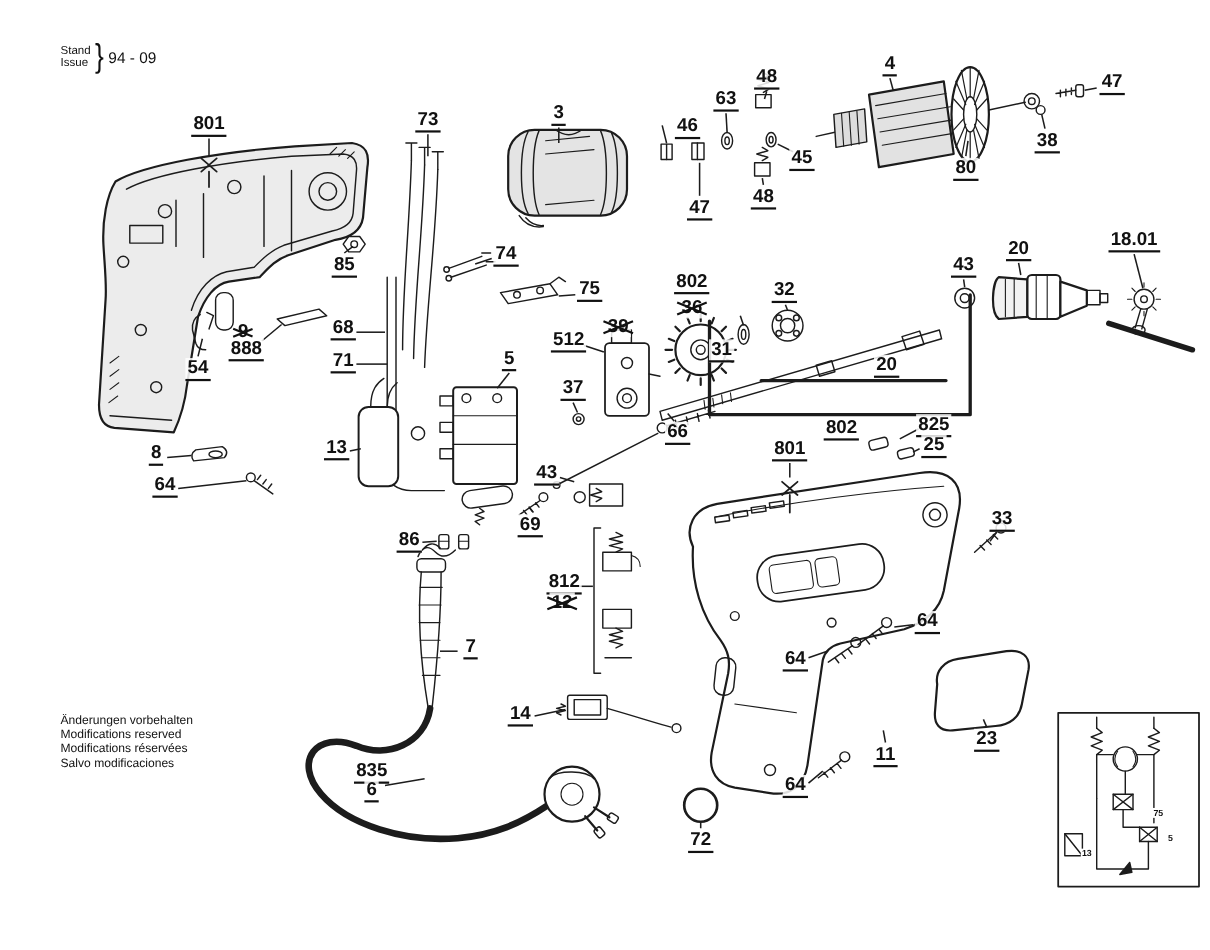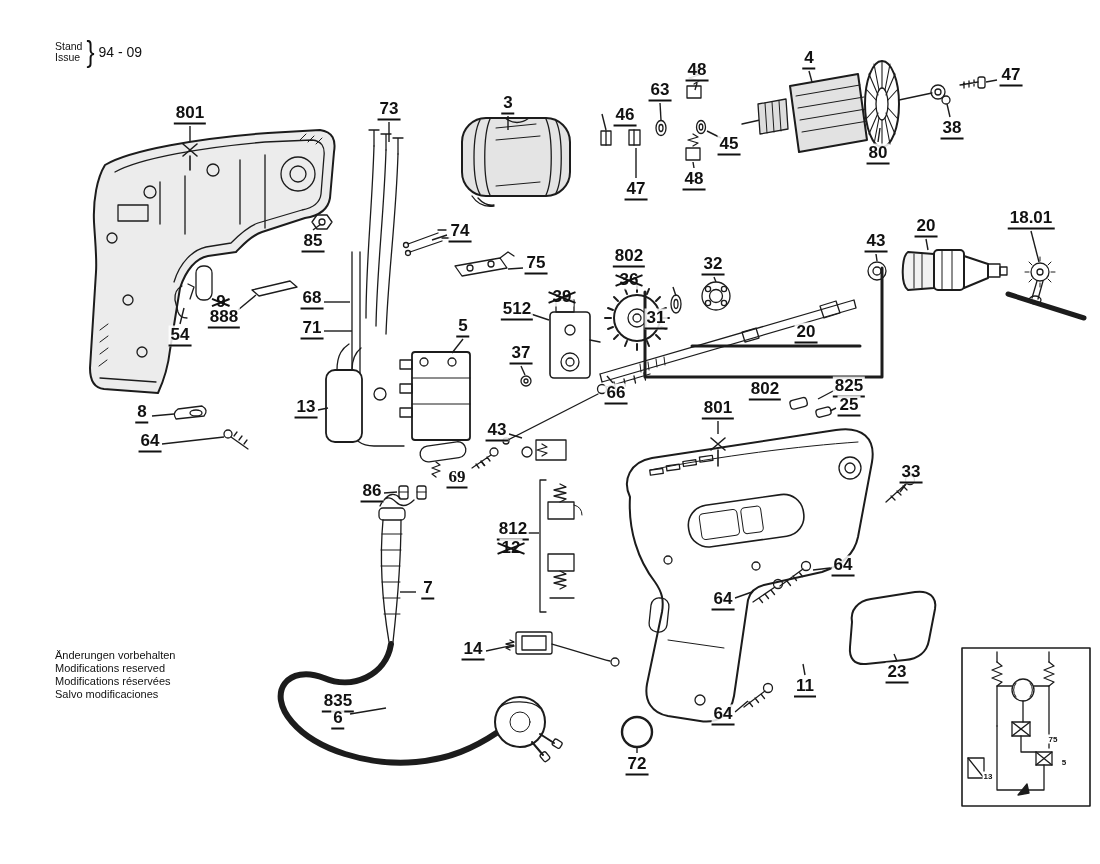--- a/index.html
+++ b/index.html
@@ -454,21 +454,21 @@
       <div class="callout" style="left: 616px; top: 394px;">66</div>
       <div class="callout" style="left: 765px; top: 390px;">802</div>
       <div class="callout" style="left: 849px; top: 387px;">825</div>
       <div class="callout" style="left: 849px; top: 406px;">25</div>
       <div class="callout" style="left: 142px; top: 413px;">8</div>
       <div class="callout" style="left: 150px; top: 442px;">64</div>
       <div class="callout" style="left: 306px; top: 408px;">13</div>
       <div class="callout" style="left: 718px; top: 409px;">801</div>
       <div class="callout" style="left: 497px; top: 431px;">43</div>
       <div class="callout" style="left: 911px; top: 473px;">33</div>
-      <div class="callout" style="left: 457px; top: 478px; font-family: Liberation Serif, serif;">69</div>
+      <div class="callout" style="left: 482px; top: 478px;">69</div>
       <div class="callout" style="left: 372px; top: 492px;">86</div>
       <div class="callout" style="left: 513px; top: 530px;">812</div>
       <div class="callout struck" style="left: 511px; top: 548px;">12</div>
       <div class="callout" style="left: 843px; top: 566px;">64</div>
       <div class="callout" style="left: 723px; top: 600px;">64</div>
       <div class="callout" style="left: 428px; top: 589px;">7</div>
       <div class="callout" style="left: 473px; top: 650px;">14</div>
       <div class="callout" style="left: 897px; top: 673px;">23</div>
       <div class="callout" style="left: 805px; top: 687px;">11</div>
       <div class="callout" style="left: 338px; top: 702px;">835</div>

